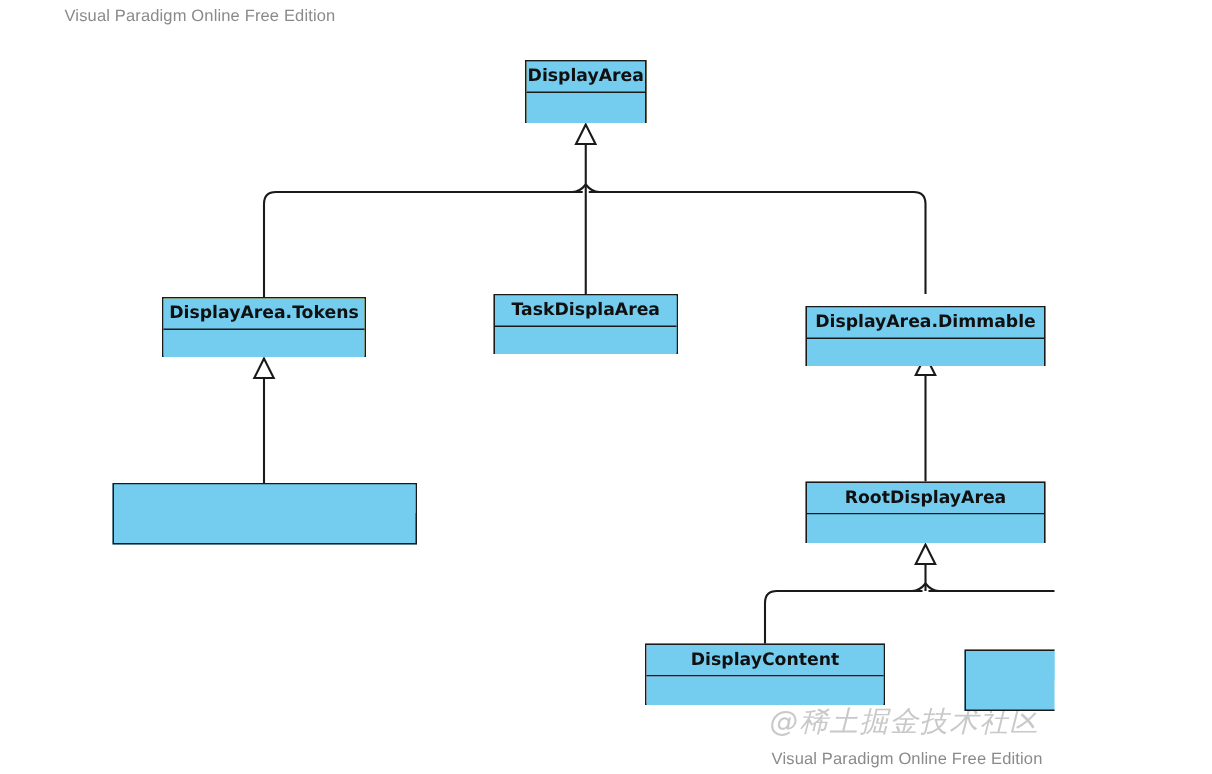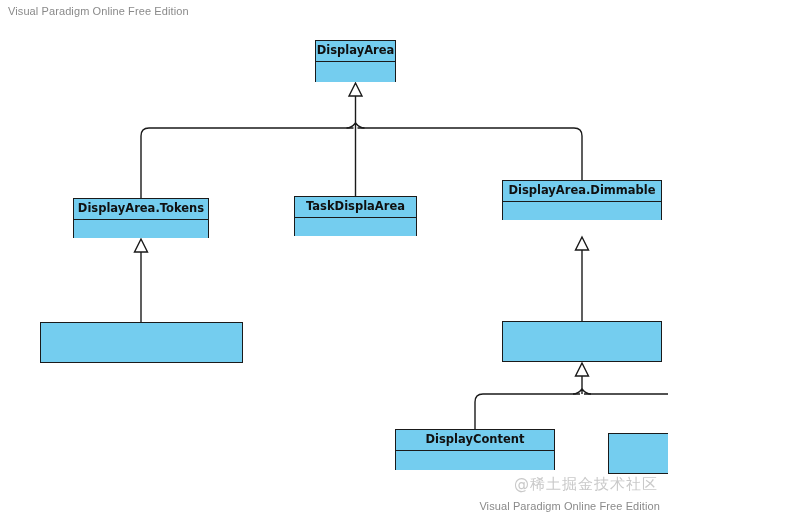--- a/index.html
+++ b/index.html
@@ -9,20 +9,21 @@
   }
   body {
     font-family: "DejaVu Sans", sans-serif;
   }
   #canvas {
     position: relative;
     width: 668px;
     height: 516px;
     background: #ffffff;
     overflow: hidden;
+    margin-left: 35px;
   }
   
   .vp-header {
     position: absolute;
     left: 8px;
     top: 5px;
     font-family: "Liberation Sans", sans-serif;
     font-size: 11px;
     color: #8a8a8a;
     white-space: nowrap;
@@ -38,24 +39,25 @@
     color: #8a8a8a;
     white-space: nowrap;
     text-align: right;
     letter-spacing: 0.1px;
   }
   .jj-mark {
     position: absolute;
     right: 10px;
     bottom: 22px;
     font-family: "DejaVu Sans", sans-serif;
-    font-size: 15px;
+    font-size: 19px;
     color: #c9c9c9;
     white-space: nowrap;
     letter-spacing: 1px;
+    font-style: italic;
   }
   
   #links {
     position: absolute;
     left: 0;
     top: 0;
     width: 808px;
     height: 516px;
   }
   
@@ -116,28 +118,29 @@
         <div class="uml-attrs" style="height: 20px; background: rgb(116, 205, 239);"></div>
       </div>
       <div class="uml-class" style="left: 73px; top: 198px; width: 136px; height: 40px; background: #eab308; border-color: rgb(26, 26, 26);">
         <div class="uml-name" style="background: rgb(116, 205, 239); border-bottom-color: rgb(26, 26, 26);">DisplayArea.Tokens</div>
         <div class="uml-attrs" style="height: 18px; background: rgb(116, 205, 239);"></div>
       </div>
       <div class="uml-class" style="left: 294px; top: 196px; width: 123px; height: 40px; background: rgb(116, 205, 239); border-color: rgb(26, 26, 26);">
         <div class="uml-name" style="background: rgb(116, 205, 239); border-bottom-color: rgb(26, 26, 26);">TaskDisplaArea</div>
         <div class="uml-attrs" style="height: 18px; background: rgb(116, 205, 239);"></div>
       </div>
-      <div class="uml-class" style="left: 502px; top: 180px; width: 160px; height: 40px; background: rgb(116, 205, 239); border-color: rgb(26, 26, 26);">
+      <div class="uml-class" style="left: 502px; top: 204px; width: 160px; height: 40px; background: rgb(116, 205, 239); border-color: rgb(26, 26, 26);">
         <div class="uml-name" style="background: rgb(116, 205, 239); border-bottom-color: rgb(26, 26, 26);">DisplayArea.Dimmable</div>
         <div class="uml-attrs" style="height: 18px; background: rgb(116, 205, 239);"></div>
       </div>
       <div class="uml-class" style="left: 40px; top: 322px; width: 203px; height: 41px; background: rgb(116, 205, 239); border-color: rgb(26, 26, 26);">
         <div class="uml-attrs" style="height: 19px; background: rgb(116, 205, 239);"></div>
       </div>
       <div class="uml-class" style="left: 502px; top: 321px; width: 160px; height: 41px; background: rgb(116, 205, 239); border-color: rgb(26, 26, 26);">
+        <div class="uml-name" style="background: rgb(116, 205, 239); border-bottom-color: rgb(26, 26, 26);">RootDisplayArea</div>
         <div class="uml-attrs" style="height: 19px; background: rgb(116, 205, 239);"></div>
       </div>
       <div class="uml-class" style="left: 395px; top: 429px; width: 160px; height: 41px; background: #fca5a5; border-color: rgb(26, 26, 26);">
         <div class="uml-name" style="background: rgb(116, 205, 239); border-bottom-color: rgb(26, 26, 26);">DisplayContent</div>
         <div class="uml-attrs" style="height: 19px; background: rgb(116, 205, 239);"></div>
       </div>
       <div class="uml-class" style="left: 608px; top: 433px; width: 160px; height: 41px; background: rgb(116, 205, 239); border-color: rgb(26, 26, 26);">
         <div class="uml-attrs" style="height: 19px; background: rgb(116, 205, 239);"></div>
       </div>
     </div>

